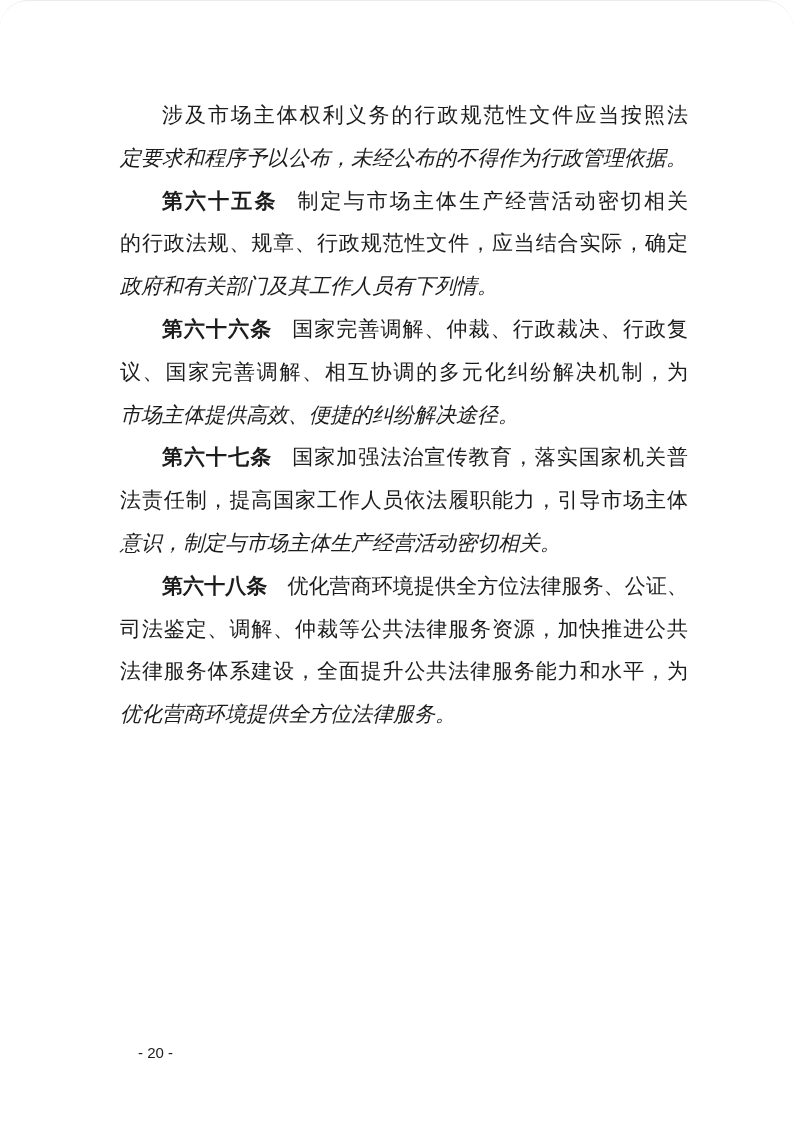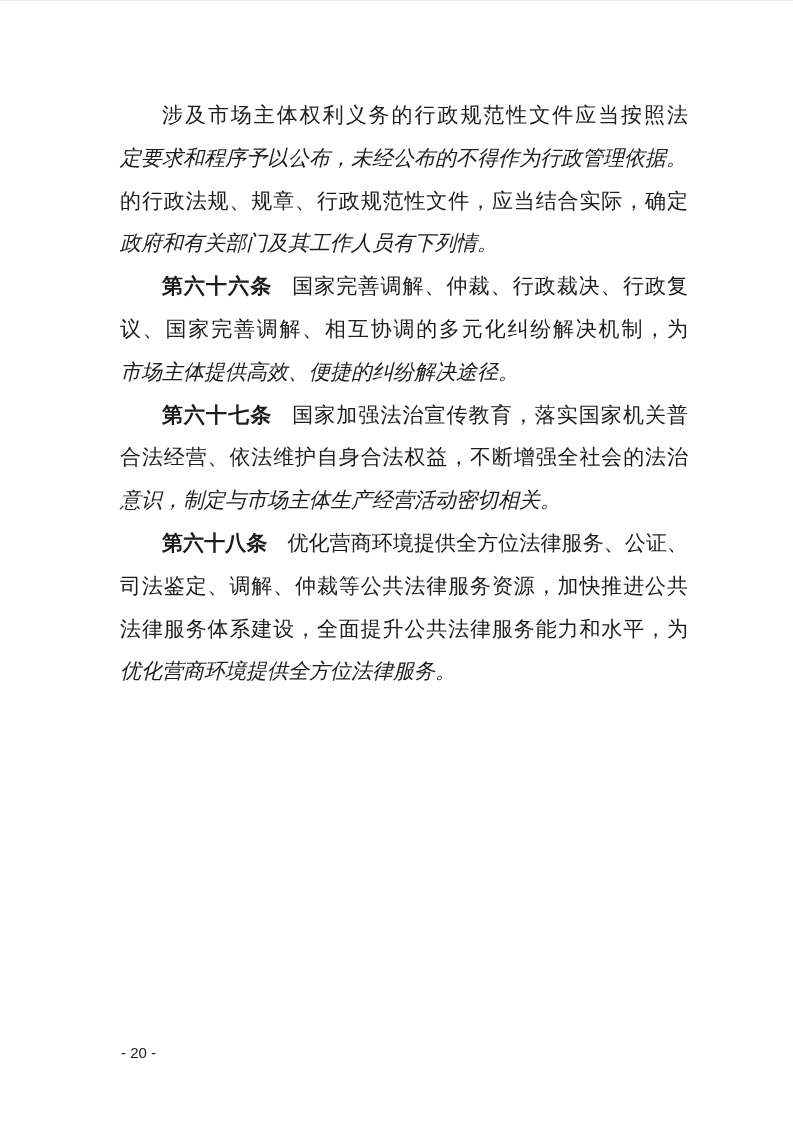--- a/index.html
+++ b/index.html
@@ -6,20 +6,21 @@
   .page {
     position: relative;
     width: 793px;
     height: 1122px;
     background: #ffffff;
     overflow: hidden;
     font-family: "Liberation Serif", "DejaVu Serif", serif;
     color: #1c1c1c;
     border-top: 1px solid #ececec;
     box-sizing: border-box;
+    border-radius: 28px;
   }
   .content {
     position: absolute;
     left: 120px;
     top: 93px;
     width: 568px;
     font-size: 21px;
     line-height: 42.8px;
     font-weight: 400;
   }
@@ -33,54 +34,55 @@
   .line.end { text-align-last: left; font-style: italic; }
   .line.indent { padding-left: 42px; }
   .art {
     font-family: "Liberation Sans", "DejaVu Sans", sans-serif;
     font-weight: 700;
     font-style: normal;
     margin-right: 20px;
   }
   .pagenum {
     position: absolute;
-    left: 121px;
+    left: 138px;
     top: 1043px;
     font-size: 15px;
     line-height: 18px;
     font-family: "Liberation Sans", "DejaVu Sans", sans-serif;
     color: #1c1c1c;
   }
 </style>
 </head>
 <body>
 
 <div class="page">
   <main class="content">
 
     <section class="para">
       <div class="line fill indent">涉及市场主体权利义务的行政规范性文件应当按照法</div>
       <div class="line end">定要求和程序予以公布，未经公布的不得作为行政管理依据。</div>
     </section>
 
     <section class="para">
+      <div class="line fill indent"><b class="art">第六十五条</b><span>制定与市场主体生产经营活动密切相关</span></div>
       <div class="line fill">的行政法规、规章、行政规范性文件，应当结合实际，确定</div>
       <div class="line end">政府和有关部门及其工作人员有下列情。</div>
     </section>
 
 
     <section class="para">
       <div class="line fill indent"><b class="art">第六十六条</b><span>国家完善调解、仲裁、行政裁决、行政复</span></div>
       <div class="line fill">议、国家完善调解、相互协调的多元化纠纷解决机制，为</div>
       <div class="line end">市场主体提供高效、便捷的纠纷解决途径。</div>
     </section>
 
     <section class="para">
       <div class="line fill indent"><b class="art">第六十七条</b><span>国家加强法治宣传教育，落实国家机关普</span></div>
-      <div class="line fill">合法经营、依法维护自身合法权益，不断增强全社会的法治</div>
+      <div class="line fill">法责任制，提高国家工作人员依法履职能力，引导市场主体</div>
       <div class="line end">意识，制定与市场主体生产经营活动密切相关。</div>
     </section>
 
     <section class="para">
       <div class="line fill indent"><b class="art">第六十八条</b><span>优化营商环境提供全方位法律服务、公证、</span></div>
       <div class="line fill">司法鉴定、调解、仲裁等公共法律服务资源，加快推进公共</div>
       <div class="line fill">法律服务体系建设，全面提升公共法律服务能力和水平，为</div>
       <div class="line end">优化营商环境提供全方位法律服务。</div>
     </section>
 

